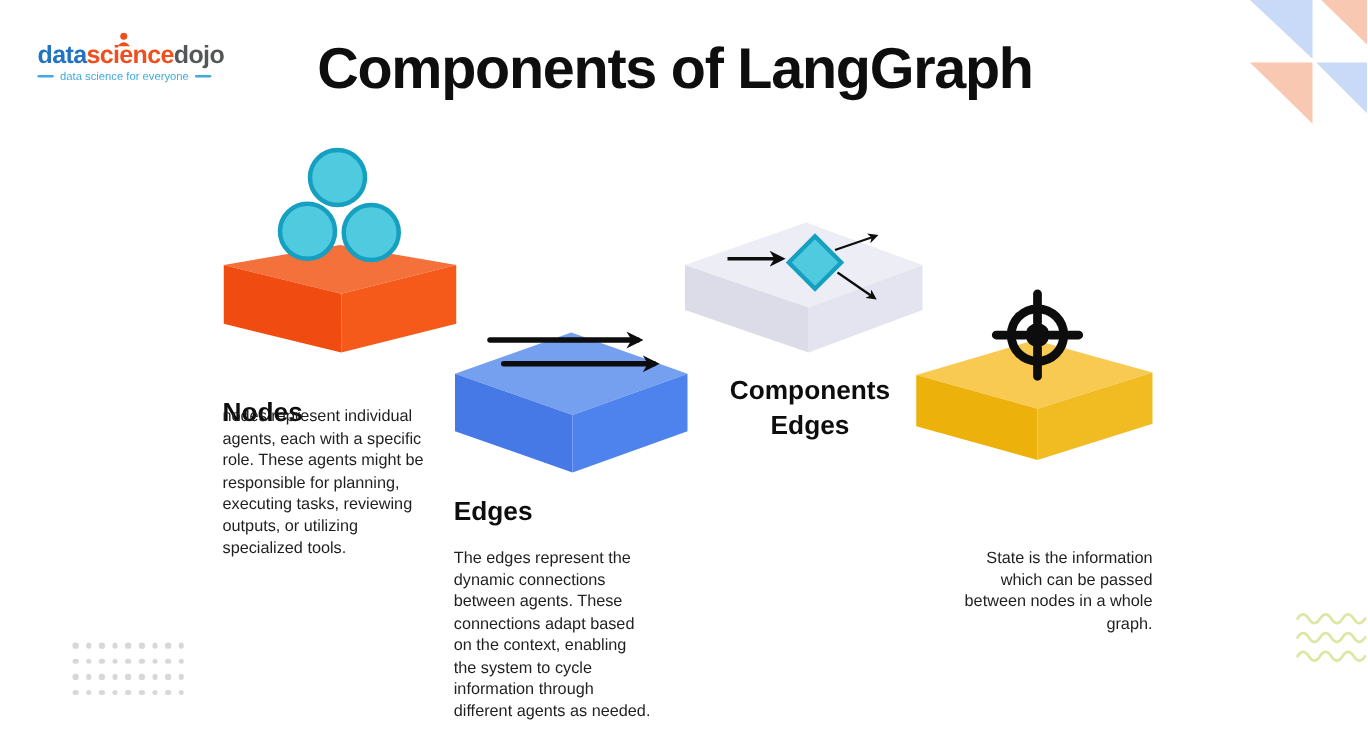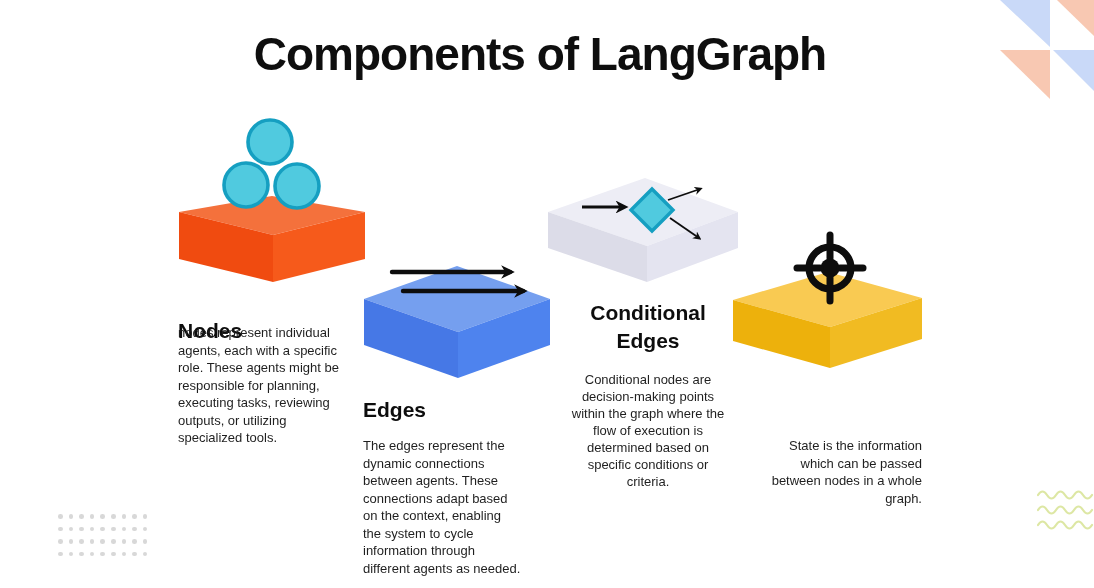--- a/index.html
+++ b/index.html
@@ -43,20 +43,33 @@
     <defs>
       <marker id="ah-big" viewBox="0 0 10 10" refX="6.5" refY="5" markerWidth="3.1" markerHeight="3.1" orient="auto" markerUnits="strokeWidth">
         <path d="M0,0 L10,5 L0,10 L3,5 z" fill="#0d0d0d"></path>
       </marker>
       <marker id="ah-small" viewBox="0 0 10 10" refX="6.5" refY="5" markerWidth="4.6" markerHeight="4.6" orient="auto" markerUnits="strokeWidth">
         <path d="M0,0 L10,5 L0,10 L3,5 z" fill="#0d0d0d"></path>
       </marker>
     </defs>
   </svg>
 
+  <div class="logo">
+    <div class="logo-text"><span class="logo-data">data</span><span class="logo-science">science</span><span class="logo-dojo">dojo</span>
+      <svg class="logo-person" width="14" height="12" viewBox="0 0 14 12">
+        <circle cx="7" cy="3" r="2.8" fill="#f14e1d"></circle>
+        <path d="M2,11 Q7,4.5 12,11 Z" fill="#f14e1d"></path>
+      </svg>
+    </div>
+    <div class="logo-tagline">
+      <span class="dash"></span>
+      <span>data science for everyone</span>
+      <span class="dash"></span>
+    </div>
+  </div>
 
   <div class="page-title">Components of LangGraph</div>
 
   <svg class="illu" style="left:170px;top:115px" width="210" height="175" viewBox="0 0 210 175">
     <g>
       <polygon points="9,97 102,81 195,97 103,120" fill="#f4713c"></polygon>
       <polygon points="9,97 103,120 103,167 9,144" fill="#f04b10"></polygon>
       <polygon points="195,97 103,120 103,167 195,144" fill="#f65a1b"></polygon>
     </g>
     <g stroke="#159fc1" stroke-width="3.6">
@@ -101,29 +114,22 @@
       <polygon points="8,42 107,76 107,112 8,78" fill="#dcdce8"></polygon>
       <polygon points="198,42 107,76 107,112 198,78" fill="#e4e4f0"></polygon>
     </g>
     <g>
       <line x1="42" y1="37" x2="84" y2="37" stroke="#0d0d0d" stroke-width="2.8" marker-end="url(#ah-small)"></line>
       <line x1="128" y1="30" x2="160" y2="19" stroke="#0d0d0d" stroke-width="1.8" marker-end="url(#ah-small)"></line>
       <line x1="130" y1="48" x2="159" y2="68" stroke="#0d0d0d" stroke-width="1.8" marker-end="url(#ah-small)"></line>
       <polygon points="112,19 133,40 112,61 91,40" stroke="#159fc1" stroke-width="3.4" fill="#50cadf"></polygon>
     </g>
   </svg>
-  <div class="comp-heading ta-c" style="left:573px;top:299px;width:150px">Conditional
+  <div class="comp-heading ta-c" style="left:573px;top:299px;width:150px">Components
 Edges</div>
-  <div class="comp-body ta-c" style="left:553px;top:371px;width:190px;line-height:17px">Conditional nodes are
-decision-making points
-within the graph where the
-flow of execution is
-determined based on
-specific conditions or
-criteria.</div>
 
   <svg class="illu" style="left:728px;top:230px" width="200" height="140" viewBox="0 0 200 140">
     <g>
       <polygon points="5,70 100,42 194,68 102,97" fill="#f9ca52"></polygon>
       <polygon points="5,70 102,97 102,138 5,111" fill="#edb10c"></polygon>
       <polygon points="194,68 102,97 102,138 194,109" fill="#f1bb22"></polygon>
     </g>
     <g stroke="#0d0d0d" stroke-width="7" stroke-linecap="round">
       <circle cx="102" cy="38" r="21" fill="none"></circle>
       <circle cx="102" cy="38" r="9.5" fill="#0d0d0d" stroke="none"></circle>

